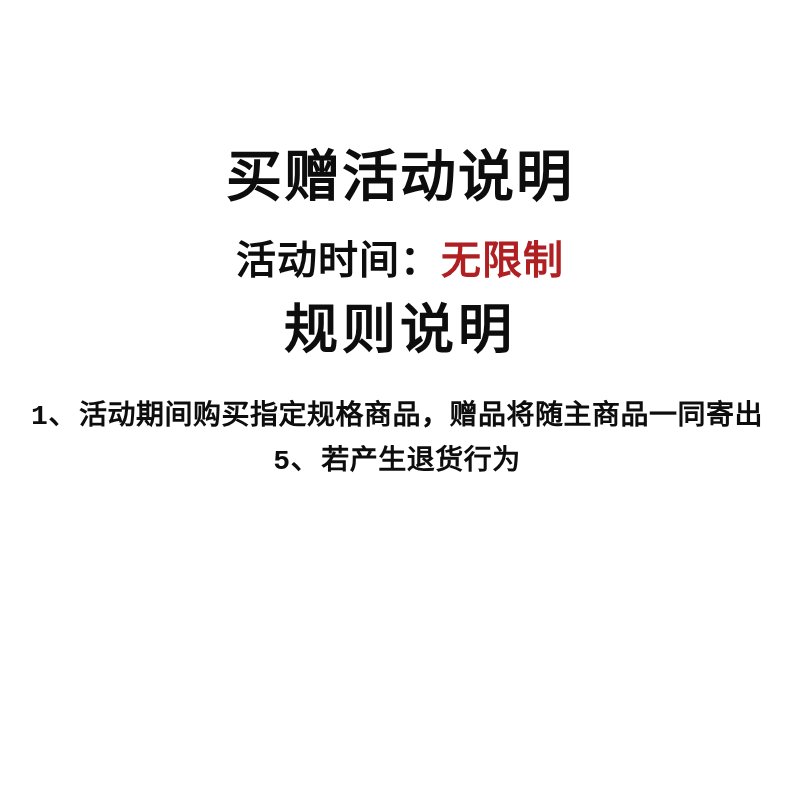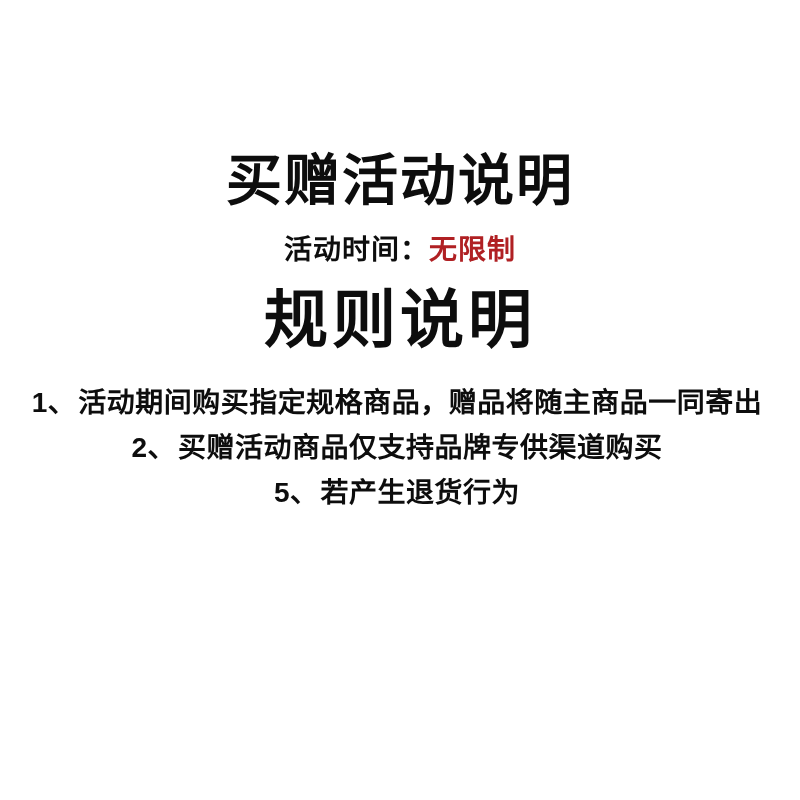--- a/index.html
+++ b/index.html
@@ -7,50 +7,50 @@
     padding: 0;
     background: #ffffff;
   }
   .page {
     position: relative;
     width: 800px;
     height: 800px;
     margin: 0 auto;
     background: #ffffff;
     overflow: hidden;
-    font-family: Liberation Sans, sans-serif;
+    font-family: Liberation Mono, monospace;
     color: #0d0d0d;
     text-align: center;
     box-sizing: border-box;
     padding-top: 150px;
   }
   .main-title {
     margin: 0;
     font-size: 56px;
     line-height: 62px;
     font-weight: 700;
     letter-spacing: 2px;
     color: #0d0d0d;
   }
   .time-line {
-    margin-top: 18px;
-    font-size: 28px;
+    margin-top: 32px;
+    font-size: 40px;
     line-height: 40px;
     font-weight: 700;
     letter-spacing: 1px;
   }
   .time-label {
     color: #0d0d0d;
   }
   .time-value {
     color: #b02023;
   }
   .rules-title {
     margin: 20px 0 0 0;
-    font-size: 64px;
+    font-size: 54px;
     line-height: 60px;
     font-weight: 700;
     letter-spacing: 4px;
     color: #0d0d0d;
     text-align: center;
   }
   .rules-list {
     margin: 30px 6px 0 0;
     padding: 0;
     list-style: none;
@@ -78,20 +78,17 @@
     <span class="time-label">活动时间：</span><span class="time-value">无限制</span>
   </div>
 
   <h2 class="rules-title">规则说明</h2>
 
   <ol class="rules-list">
     <li class="rule-item">
       <span class="rule-number">1、</span><span class="rule-text">活动期间购买指定规格商品，赠品将随主商品一同寄出</span>
     </li>
     <li class="rule-item">
-      <span class="rule-number">2、</span><span class="rule-text">买赠活动商品仅支持品牌专供渠道购买</span>
-    </li>
-    <li class="rule-item">
       <span class="rule-number">5、</span><span class="rule-text">若产生退货行为</span>
     </li>
   </ol>
 
 </div>
 
 </body></html>

